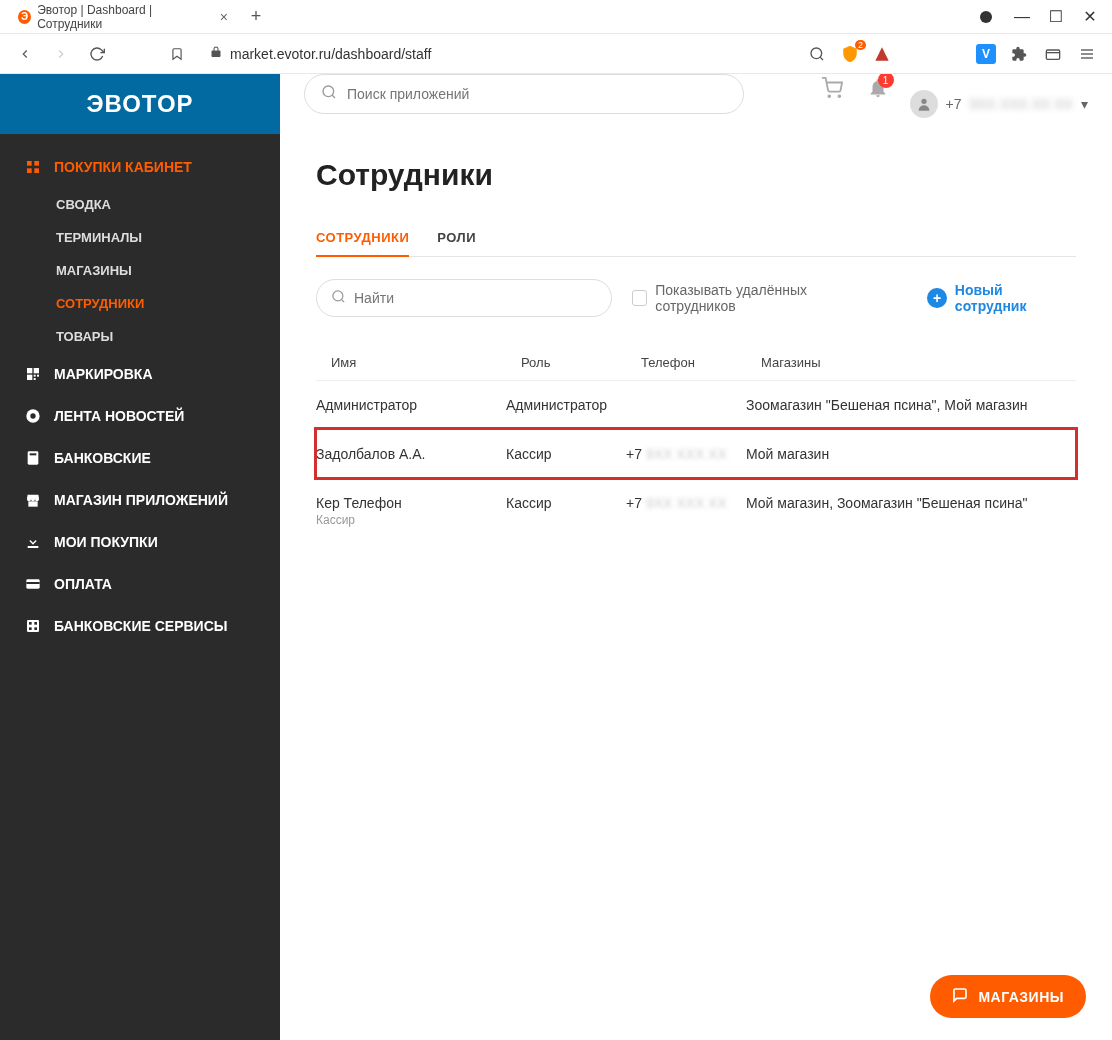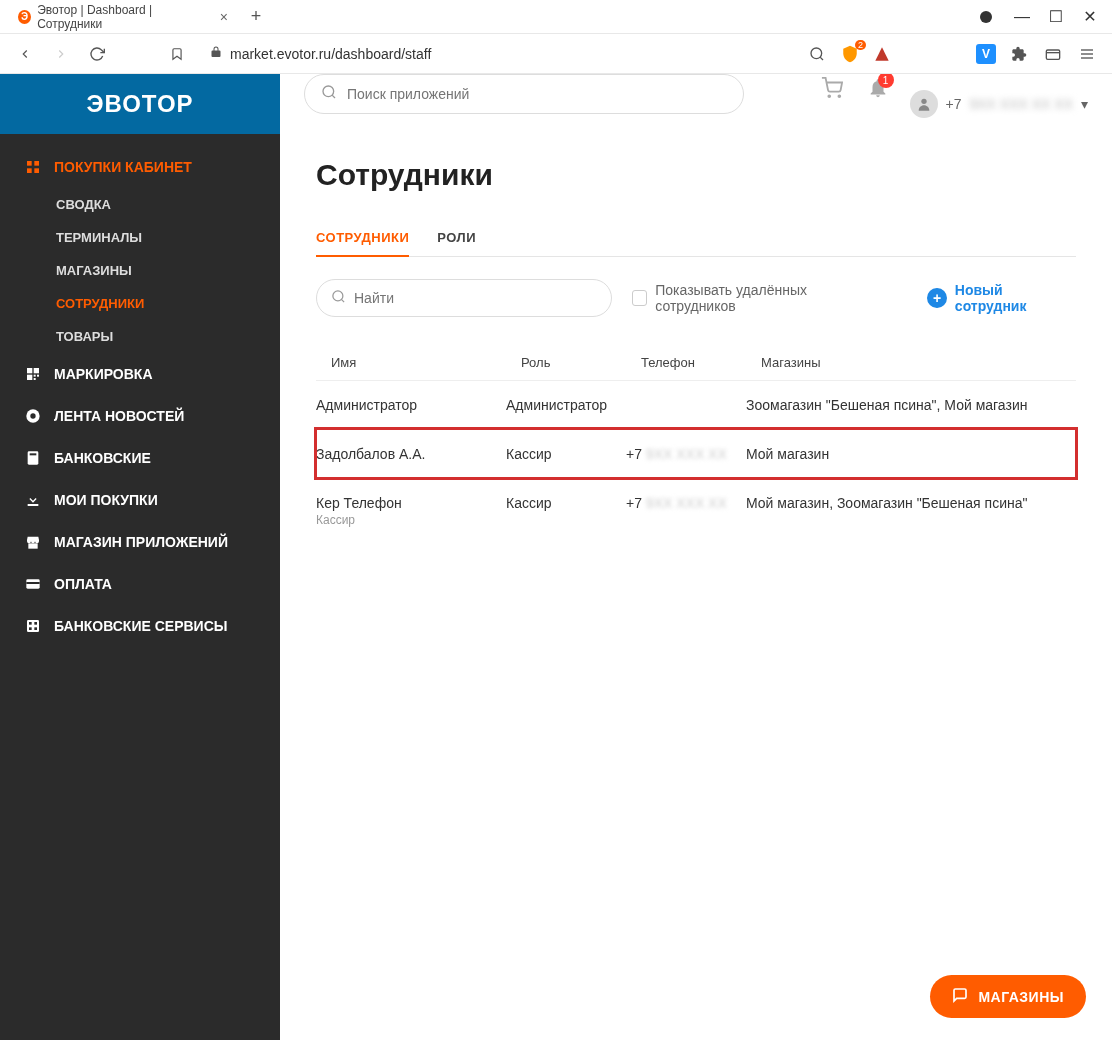--- a/index.html
+++ b/index.html
@@ -215,34 +215,34 @@
           <svg width="16" height="16" viewBox="0 0 24 24" fill="currentColor">
               <rect x="4" y="2" width="16" height="20" rx="2"></rect>
               <rect x="7" y="5" width="10" height="3" fill="#2b2b2b"></rect>
             </svg>
         </span>
         <span>БАНКОВСКИЕ</span>
       </div>
       <div class="nav-item">
         <span class="nav-icon-s">
           <svg width="16" height="16" viewBox="0 0 24 24" fill="currentColor">
+              <path d="M3 9l1-5h16l1 5v2a3 3 0 0 1-6 0 3 3 0 0 1-6 0 3 3 0 0 1-6 0V9z"></path>
+              <rect x="5" y="14" width="14" height="8"></rect>
+            </svg>
+        </span>
+        <span>МАГАЗИН ПРИЛОЖЕНИЙ</span>
+      </div>
+      <div class="nav-item">
+        <span class="nav-icon-s">
+          <svg width="16" height="16" viewBox="0 0 24 24" fill="currentColor">
               <path d="M12 3v10l-4-4-1.4 1.4L12 16l5.4-5.6L16 9l-4 4V3h-2z"></path>
               <rect x="4" y="18" width="16" height="3"></rect>
             </svg>
         </span>
         <span>МОИ ПОКУПКИ</span>
-      </div>
-      <div class="nav-item">
-        <span class="nav-icon-s">
-          <svg width="16" height="16" viewBox="0 0 24 24" fill="currentColor">
-              <path d="M3 9l1-5h16l1 5v2a3 3 0 0 1-6 0 3 3 0 0 1-6 0 3 3 0 0 1-6 0V9z"></path>
-              <rect x="5" y="14" width="14" height="8"></rect>
-            </svg>
-        </span>
-        <span>МАГАЗИН ПРИЛОЖЕНИЙ</span>
       </div>
       <div class="nav-item">
         <span class="nav-icon-s">
           <svg width="16" height="16" viewBox="0 0 24 24" fill="currentColor">
               <rect x="2" y="5" width="20" height="14" rx="2"></rect>
               <rect x="2" y="9" width="20" height="3" fill="#2b2b2b"></rect>
             </svg>
         </span>
         <span>ОПЛАТА</span>
       </div>

